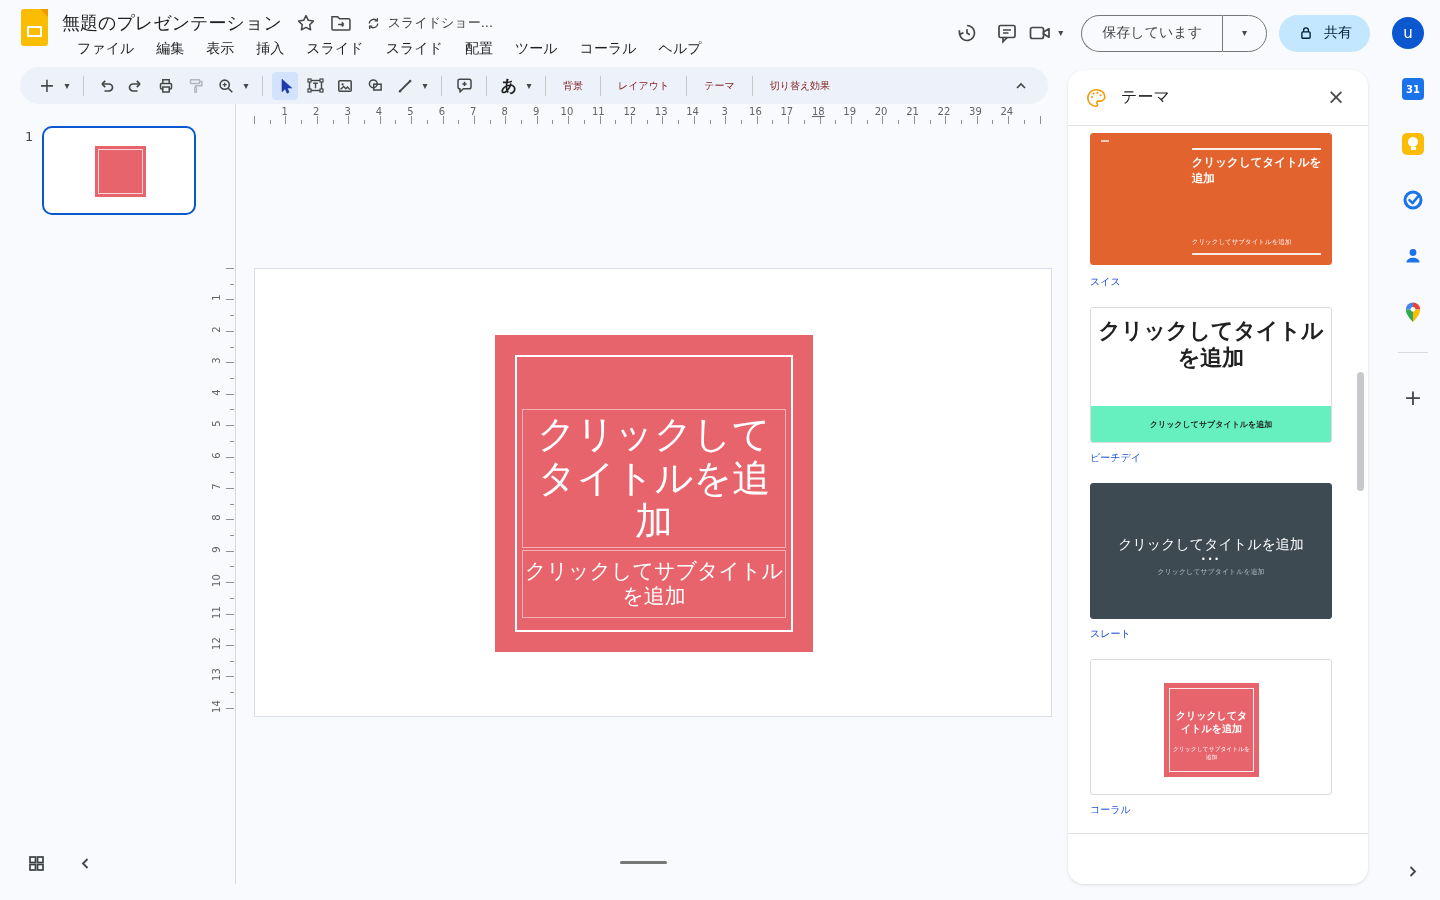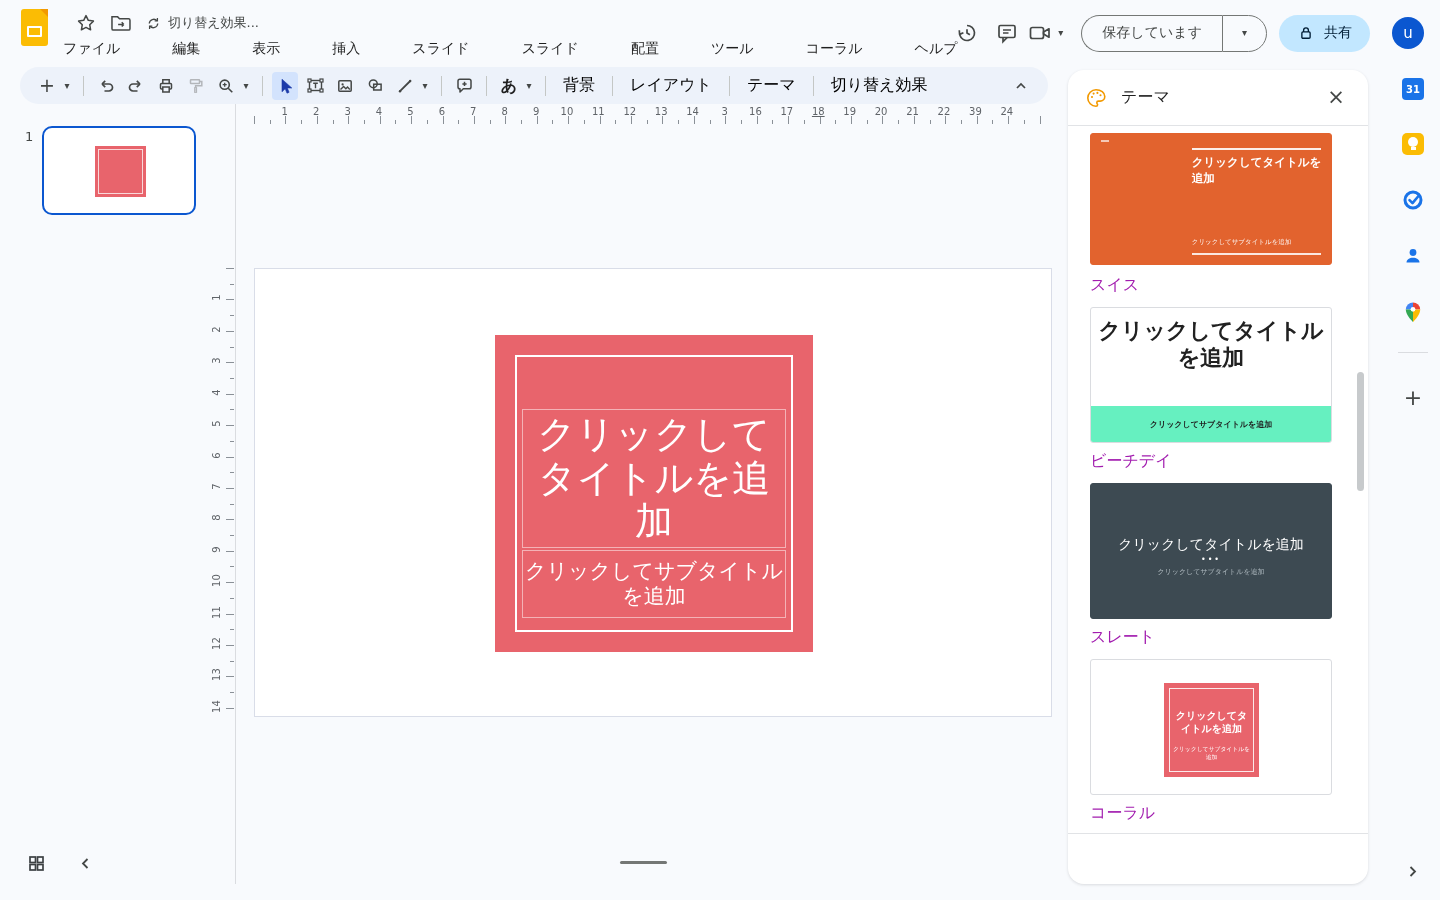--- a/index.html
+++ b/index.html
@@ -8,40 +8,40 @@
   svg { display:block; }
 
   
   .logo { position:absolute; left:21px; top:9px; width:27px; height:37px; background:#fbbc04; border-radius:3px; }
   .logo:before { content:""; position:absolute; right:0; top:0; border-style:solid; border-width:0 8px 8px 0; border-color:transparent #f29900 transparent transparent; }
   .logo .inner { position:absolute; left:6px; top:17px; width:15px; height:11px; border:2.5px solid #fff; border-radius:1px; }
   .title-row { position:absolute; left:62px; top:10px; display:flex; align-items:center; height:26px; }
   .doc-title { font-size:18px; color:#1f1f1f; white-space:nowrap; }
   .title-row .ticon { margin-left:14px; }
   .save-status { display:flex; align-items:center; gap:6px; margin-left:14px; color:#444746; font-size:13px; }
-  .menubar { position:absolute; left:52px; top:37px; display:flex;gap:30px; }
+  .menubar { position:absolute; left:66px; top:37px; display:flex; }
   .menu-item { font-size:14px; color:#1f1f1f; padding:3px 11px; border-radius:6px; cursor:default; }
   .hdr-right { position:absolute; right:16px; top:14px; display:flex; align-items:center; }
   .hicon { width:40px; height:38px; display:flex; align-items:center; justify-content:center; border-radius:50%; }
   .cam-group { display:flex; align-items:center; margin-right:18px; }
   .caret { font-size:10px; color:#444746; line-height:1; }
   .ss-split { display:flex; margin-right:12px; }
   .ss-main { height:37px; padding:0 20px; border:1px solid #747775; border-right:none; border-radius:19px 0 0 19px; background:transparent; display:flex; align-items:center; font-size:14px; color:#444746; font-weight:500; }
   .ss-drop { width:45px; height:37px; border:1px solid #747775; border-radius:0 19px 19px 0; display:flex; align-items:center; justify-content:center; }
   .share-btn { height:37px; padding:0 18px; background:#c2e7ff; border-radius:19px; display:flex; align-items:center; gap:9px; margin-right:22px; }
   .share-btn span { font-size:14px; font-weight:500; color:#001d35; }
   .avatar { width:32px; height:32px; border-radius:50%; background:#0b57d0; color:#fff; font-size:15px; display:flex; align-items:center; justify-content:center; }
 
   
   .toolbar { position:absolute; left:20px; top:67px; width:1028px; height:37px; background:#edf2fa; border-radius:19px; display:flex; align-items:center; padding:0 12px; }
   .tbtn { min-width:26px; height:28px; border-radius:4px; display:flex; align-items:center; justify-content:center; margin:0 2px; }
   .tbtn.sel { background:#d3e3fd; }
   .tbtn.caret-btn { min-width:14px; margin-left:-2px; }
   .tdiv { width:1px; height:20px; background:#c4c7c5; margin:0 7px; }
-  .ttext { font-size:16px; color:#000000; padding:4px 10px; border-radius:4px; white-space:nowrap; }
+  .ttext { font-size:10px; color:#7f1d1d; padding:4px 10px; border-radius:4px; white-space:nowrap; }
   .plus-glyph { font-size:19px; color:#444746; line-height:1; }
   .a-glyph { font-size:16px; color:#1f1f1f; font-weight:bold; line-height:1; }
   .collapse { margin-left:auto; }
 
   
   .slide-num { position:absolute; left:25px; top:129px; font-size:13px; color:#444746; }
   .thumb1 { position:absolute; left:42px; top:126px; width:154px; height:89px; background:#fff; border:2px solid #0b57d0; border-radius:10px; }
   .thumb1 .sq { position:absolute; left:51px; top:18px; width:51px; height:51px; background:#e8646c; }
   .thumb1 .sq:before { content:""; position:absolute; inset:3px; border:1px solid rgba(255,255,255,.75); }
   .v-divider { position:absolute; left:235px; top:104px; width:1px; height:780px; background:#dadce0; }
@@ -67,21 +67,21 @@
   .ph-sub { position:absolute; left:27px; top:215px; width:264px; height:68px; border:1px solid rgba(255,255,255,.5); display:flex; align-items:center; justify-content:center; }
   .ph-sub span { font-size:21px; line-height:1.18; color:#fff; text-align:center; word-break:break-all; }
   .hscroll { position:absolute; left:620px; top:861px; width:47px; height:3px; background:#747775; border-radius:2px; }
 
   
   .panel { position:absolute; left:1068px; top:70px; width:300px; height:814px; background:#fff; border-radius:16px; box-shadow:0 1px 3px rgba(60,64,67,.16); }
   .panel-hdr { position:absolute; left:0; top:0; right:0; height:56px; display:flex; align-items:center; padding:0 17px; border-bottom:1px solid #e1e3e6; }
   .panel-title { font-size:16px; color:#1f1f1f; margin-left:14px; }
   .panel-close { margin-left:auto; font-size:21px; color:#444746; line-height:1; width:30px; height:30px; display:flex; align-items:center; justify-content:center; border-radius:50%; }
   .thumb { position:absolute; left:22px; width:242px; border:1px solid #dadce0; border-radius:3px; overflow:hidden; background:#fff; }
-  .theme-label { position:absolute; left:22px; font-size:16px; color:#a21caf; }
+  .theme-label { position:absolute; left:22px; font-size:10px; color:#1d4ed8; }
   
   .swiss { top:63px; height:132px; background:#e2632e; border-color:#e2632e; }
   .swiss .dash { position:absolute; left:10px; top:6px; width:8px; height:2px; background:rgba(255,255,255,.65); }
   .swiss .l1 { position:absolute; left:42%; right:4%; top:14px; height:2px; background:rgba(255,255,255,.9); }
   .swiss .ttl { position:absolute; left:42%; width:135px; top:21px; font-size:11.5px; font-weight:bold; color:#fff; line-height:1.35; word-break:break-all; }
   .swiss .sub { position:absolute; left:42%; top:104px; font-size:6.5px; color:rgba(255,255,255,.95); }
   .swiss .l2 { position:absolute; left:42%; right:4%; top:119px; height:1.5px; background:rgba(255,255,255,.85); }
   
   .beach { top:237px; height:136px; }
   .beach .ttl { position:absolute; left:6px; right:6px; top:10px; font-size:22px; font-weight:800; color:#212121; text-align:center; line-height:1.22; word-break:break-all; }
@@ -117,38 +117,39 @@
 </style>
 </head>
 <body>
 
 <div>
   <div class="logo">
       <div class="inner"></div>
     </div>
 
   <div class="title-row">
+    <span class="doc-title">無題のプレゼンテーション</span>
     <span class="ticon">
       <svg width="20" height="20" viewBox="0 0 20 20">
           <path d="M10 2.6l2.3 4.7 5.1.8-3.7 3.6.9 5.1L10 14.4l-4.6 2.4.9-5.1L2.6 8.1l5.1-.8z" fill="none" stroke="#444746" stroke-width="1.5" stroke-linejoin="round"></path>
         </svg>
     </span>
     <span class="ticon">
       <svg width="21" height="18" viewBox="0 0 22 19">
           <path d="M2 3h6l2 2h9.5A1.5 1.5 0 0 1 21 6.5v9A1.5 1.5 0 0 1 19.5 17h-16A1.5 1.5 0 0 1 2 15.5z" fill="none" stroke="#444746" stroke-width="1.6"></path>
           <path d="M8.5 11h6m0 0l-2.2-2.2M14.5 11l-2.2 2.2" fill="none" stroke="#444746" stroke-width="1.6"></path>
         </svg>
     </span>
     <span class="save-status">
       <svg width="17" height="17" viewBox="0 0 20 20">
           <path d="M5 10a5.3 5.3 0 0 1 9.2-3.2M15 10a5.3 5.3 0 0 1-9.2 3.2" fill="none" stroke="#444746" stroke-width="1.5"></path>
           <path d="M14.6 3.6v3.2h-3.2" fill="none" stroke="#444746" stroke-width="1.5"></path>
           <path d="M5.4 16.4v-3.2h3.2" fill="none" stroke="#444746" stroke-width="1.5"></path>
         </svg>
-      <span>切り替え効果...</span>
+      <span>スライドショー...</span>
     </span>
   </div>
 
   <nav class="menubar">
     <span class="menu-item">ファイル</span>
     <span class="menu-item">編集</span>
     <span class="menu-item">表示</span>
     <span class="menu-item">挿入</span>
     <span class="menu-item">スライド</span>
     <span class="menu-item">スライド</span>

